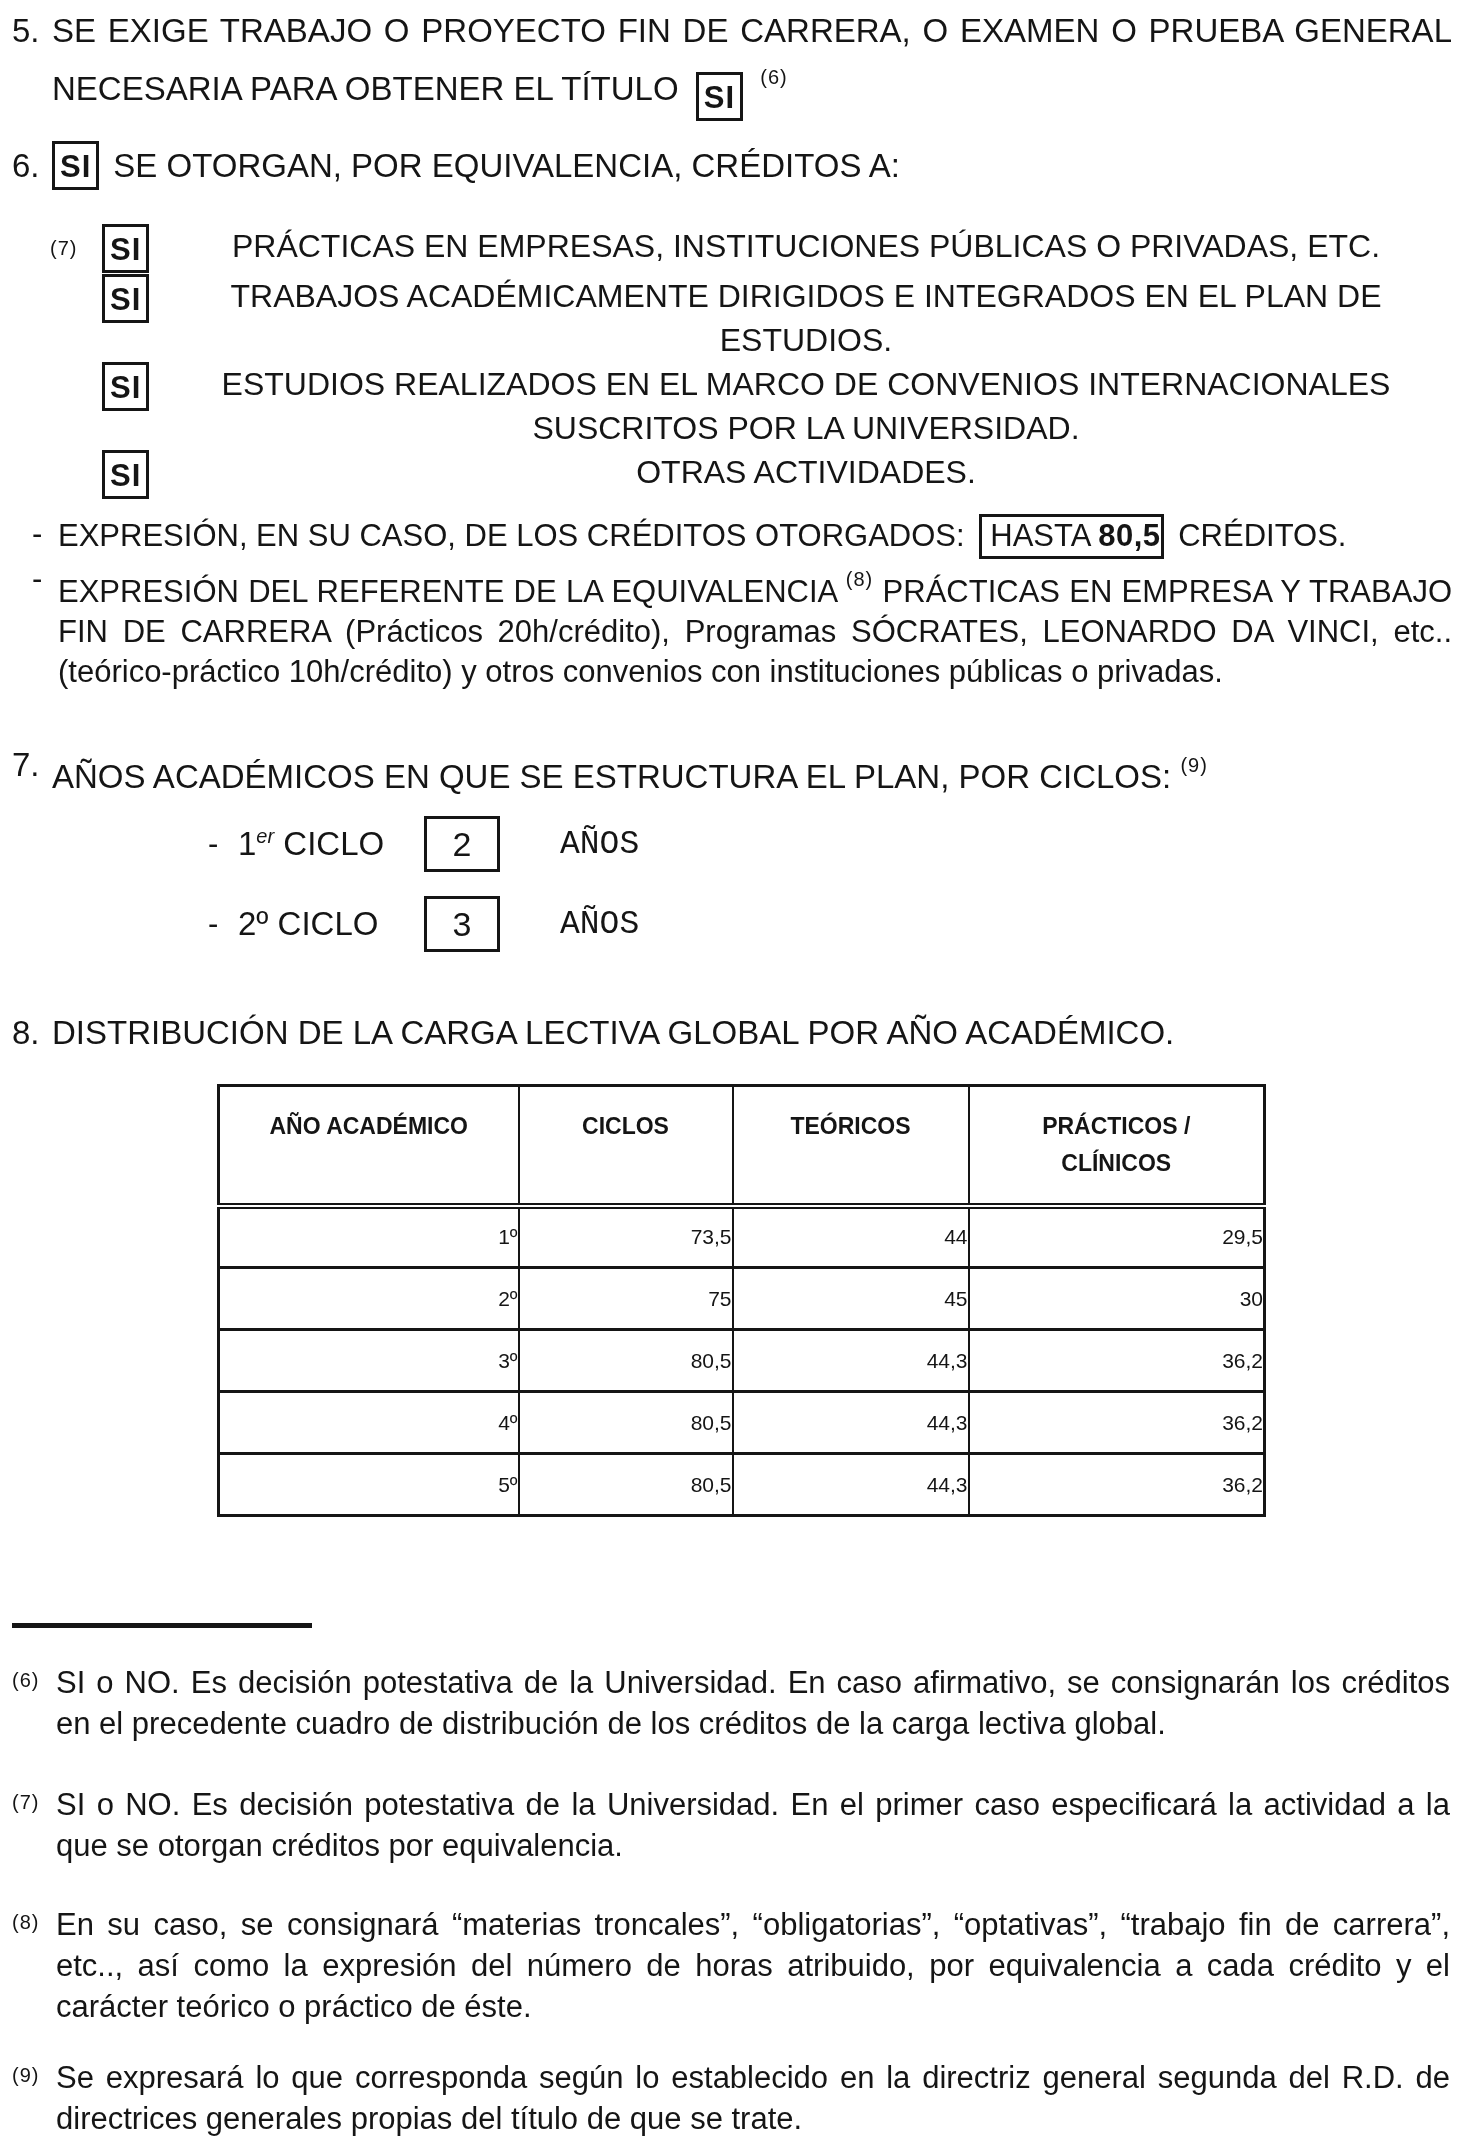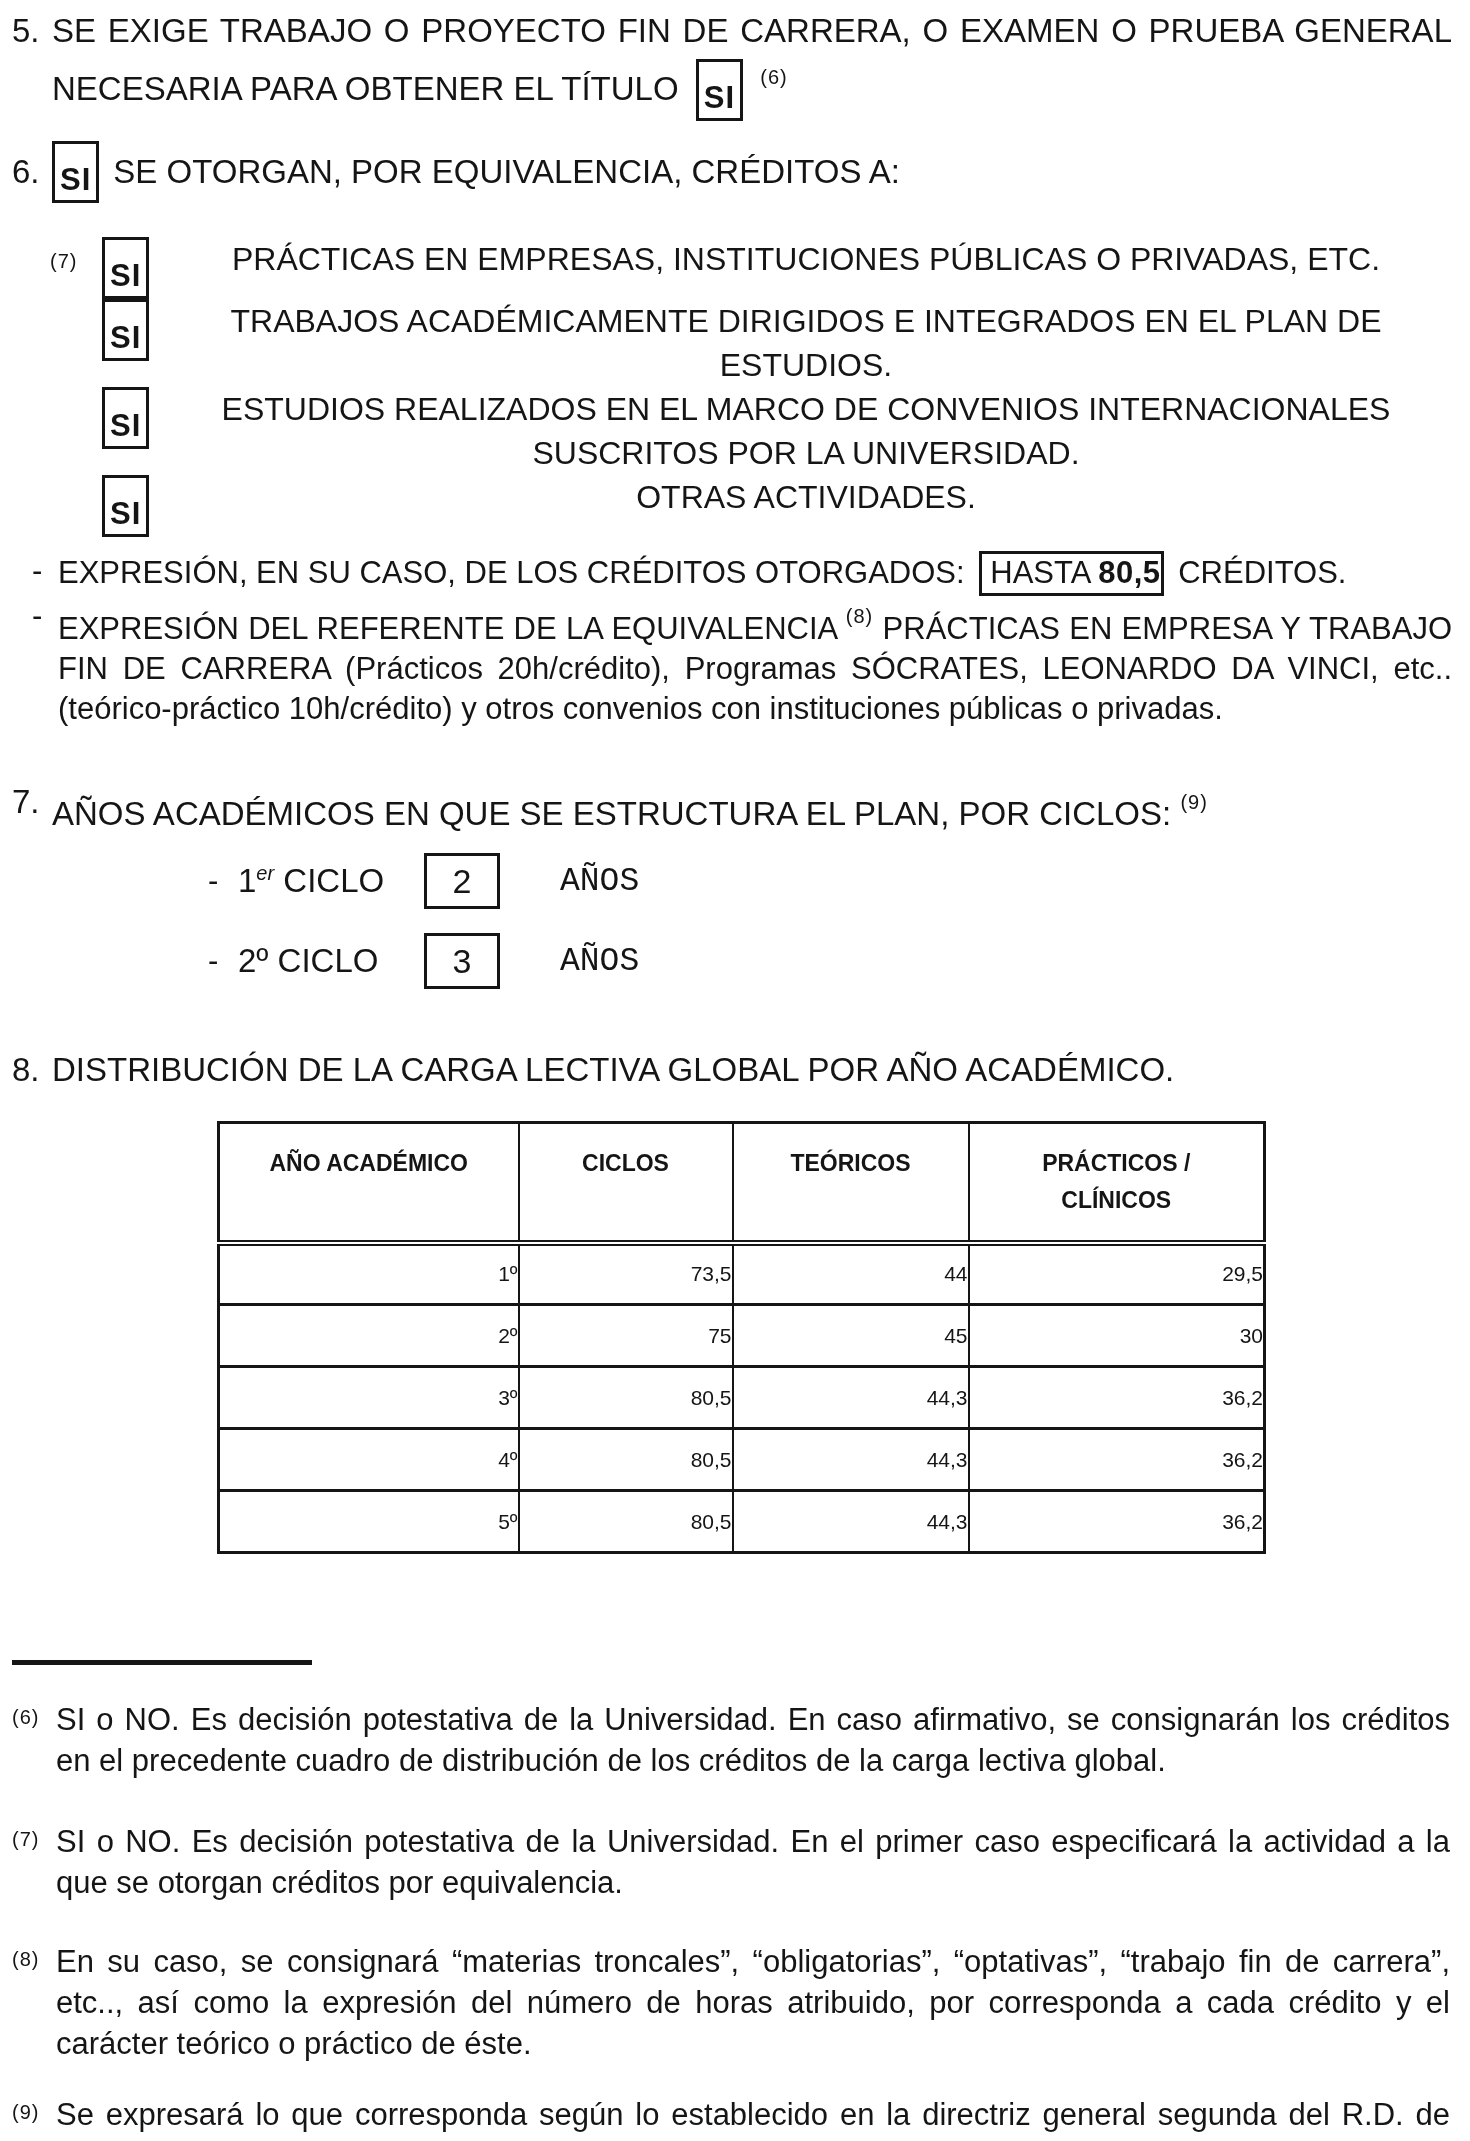--- a/index.html
+++ b/index.html
@@ -12,21 +12,21 @@
   .page { width:1470px; height:2141px; padding:8px 18px 0 12px; position:relative; background:#fff; }
 
   
   .num-item { display:grid; grid-template-columns:40px 1fr; font-size:33px; line-height:46px; }
   .num-item .num { font-size:33px; }
   .justify { text-align:justify; }
 
   
   .si-box {
     display:inline-block; border:3px solid #151515; font-weight:bold;
-    font-size:31px; line-height:1; padding:20px 5px 5px 5px; margin:0 8px;
+    font-size:31px; line-height:1; padding:7px 5px 5px 5px; margin:0 8px;
     vertical-align:-8px; letter-spacing:1px;
   }
   
   .fn-ref { font-size:20px; vertical-align:16px; letter-spacing:1px; white-space:nowrap; }
 
   
   .item5 { margin-bottom:20px; }
 
   
   .item6 { display:flex; align-items:center; font-size:33px; line-height:46px; margin-bottom:34px; }
@@ -241,21 +241,21 @@
     <div class="footnote fn-6">
       <span class="fn-margin-ref">(6)</span>
       <div class="fn-text justify">SI o NO. Es decisión potestativa de la Universidad. En caso afirmativo, se consignarán los créditos en el precedente cuadro de distribución de los créditos de la carga lectiva global.</div>
     </div>
     <div class="footnote fn-7">
       <span class="fn-margin-ref">(7)</span>
       <div class="fn-text justify">SI o NO. Es decisión potestativa de la Universidad. En el primer caso especificará la actividad a la que se otorgan créditos por equivalencia.</div>
     </div>
     <div class="footnote fn-8">
       <span class="fn-margin-ref">(8)</span>
-      <div class="fn-text justify">En su caso, se consignará “materias troncales”, “obligatorias”, “optativas”, “trabajo fin de carrera”, etc.., así como la expresión del número de horas atribuido, por corresponda a cada crédito y el carácter teórico o práctico de éste.</div>
+      <div class="fn-text justify">En su caso, se consignará “materias troncales”, “obligatorias”, “optativas”, “trabajo fin de carrera”, etc.., así como la expresión del número de horas atribuido, por equivalencia a cada crédito y el carácter teórico o práctico de éste.</div>
     </div>
     <div class="footnote fn-9">
       <span class="fn-margin-ref">(9)</span>
       <div class="fn-text justify">Se expresará lo que corresponda según lo establecido en la directriz general segunda del R.D. de directrices generales propias del título de que se trate.</div>
     </div>
   </div>
 
 </div>
 
 </body></html>

